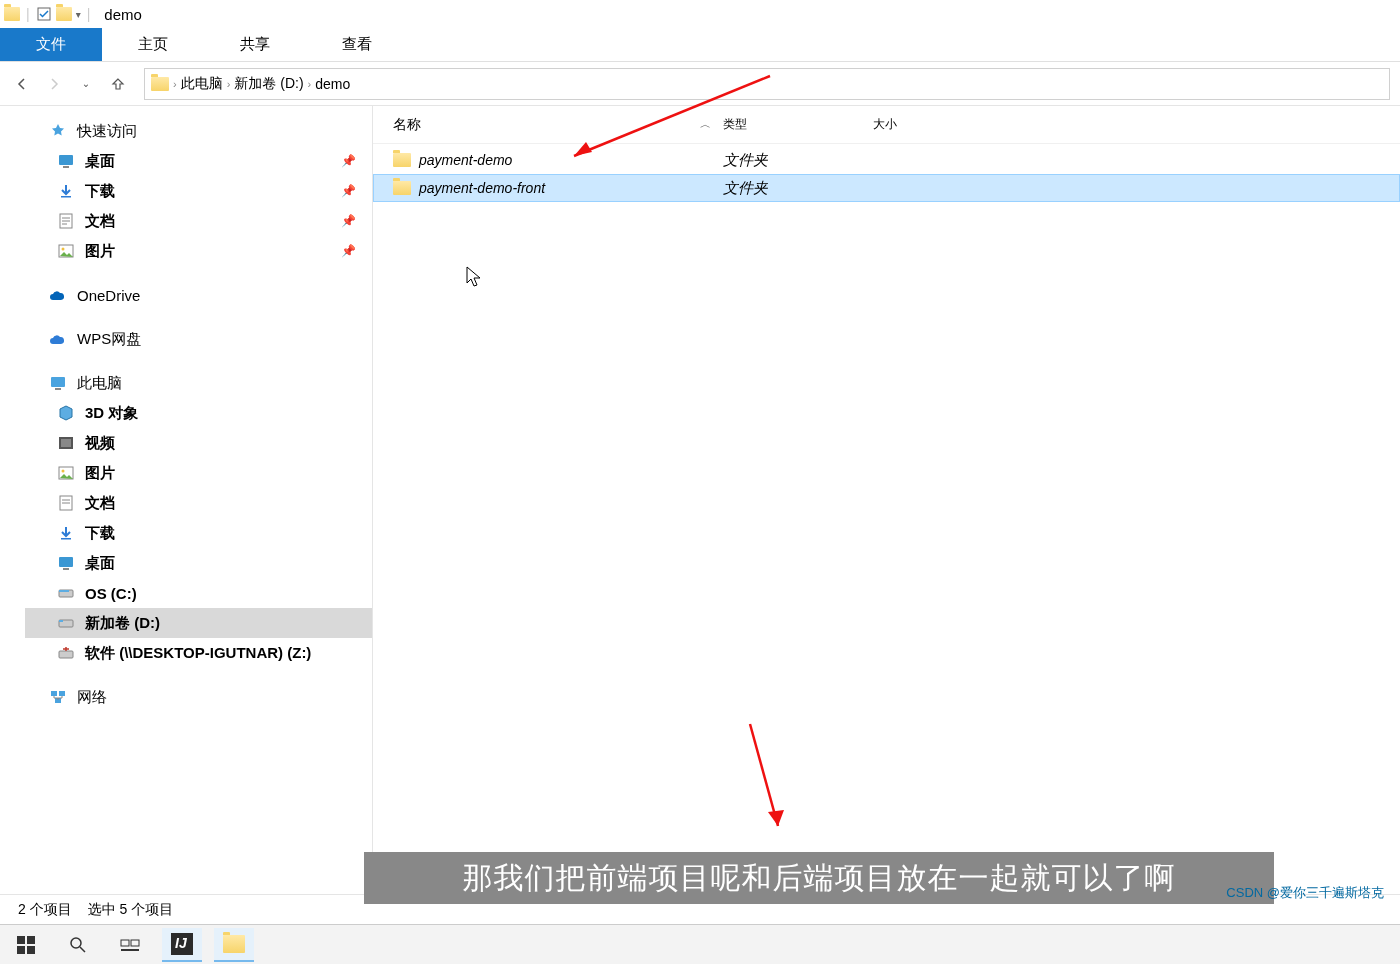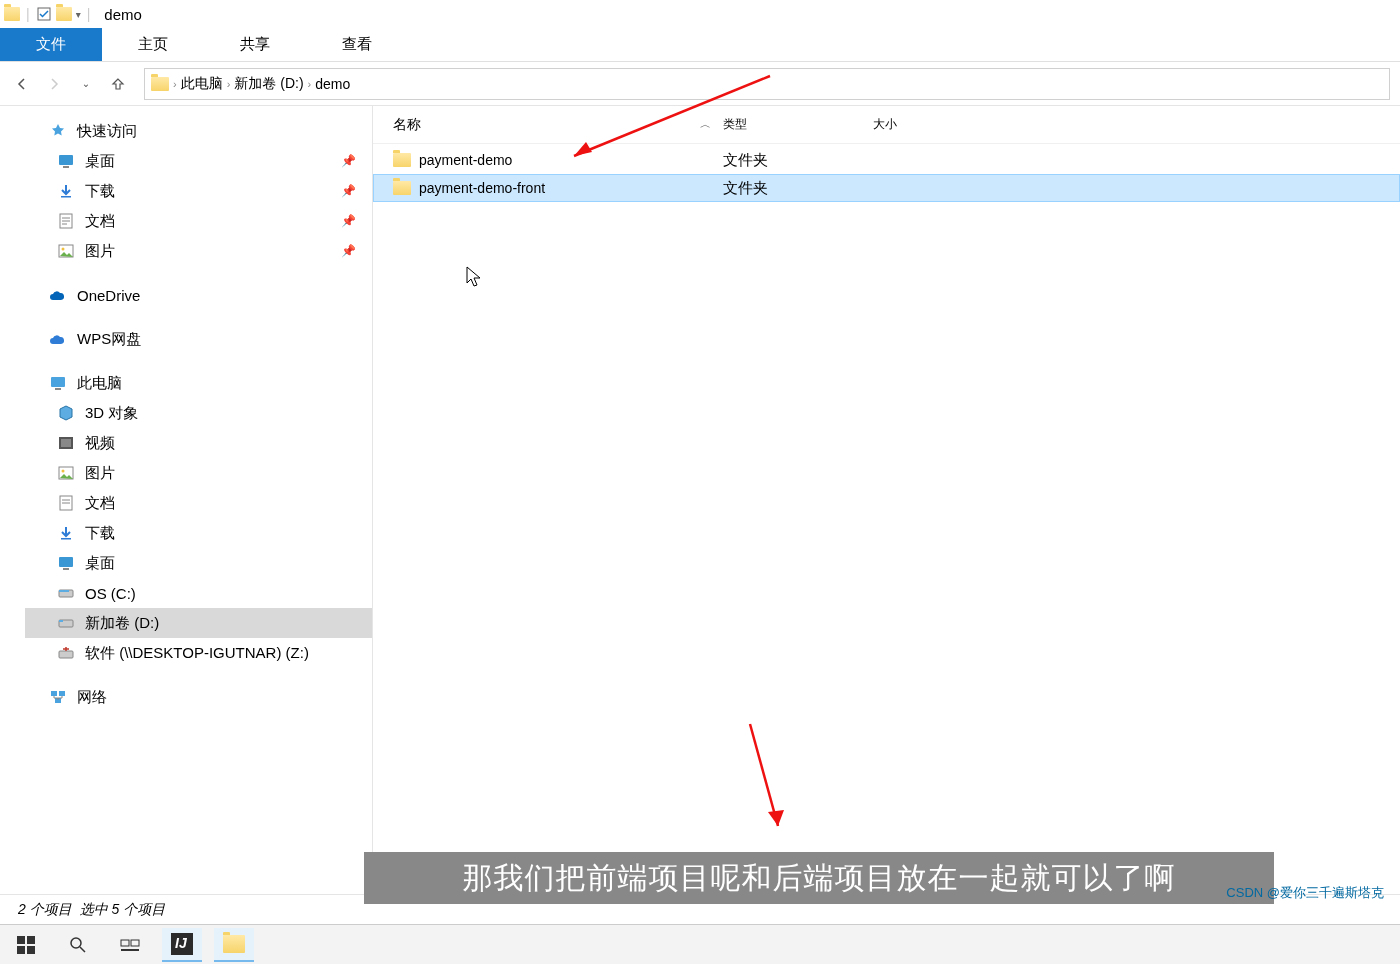--- a/index.html
+++ b/index.html
@@ -13,40 +13,40 @@
 .ribbon-tab.active{background:#1979ca;color:#fff;}
 .nav-bar{height:44px;display:flex;align-items:center;padding:0 10px;gap:8px;border-bottom:1px solid #e5e5e5;}
 .nav-btn{width:24px;height:24px;display:flex;align-items:center;justify-content:center;cursor:pointer;color:#666;}
 .nav-btn.disabled{color:#ccc;}
 .address-bar{flex:1;height:32px;border:1px solid #d0d0d0;display:flex;align-items:center;padding:0 6px;gap:4px;background:#fff;margin-left:6px;}
 .address-bar .crumb{display:flex;align-items:center;gap:4px;}
 .address-bar .sep{color:#888;font-size:11px;}
 .content{display:flex;height:calc(100% - 28px - 34px - 44px - 30px - 40px);}
 .sidebar{width:348px;border-right:1px solid #e5e5e5;padding-top:10px;overflow:hidden;margin-left:25px;}
 .tree-item{display:flex;align-items:center;height:30px;padding-left:24px;gap:10px;cursor:pointer;}
-.tree-item.indent{padding-left:32px;}
+.tree-item.indent{padding-left:32px;font-weight:bold;}
 .tree-item.selected{background:#d9d9d9;}
 .tree-item .pin{margin-left:auto;margin-right:16px;color:#999;font-size:12px;}
 .tree-item .label{font-size:15px;}
 .tree-spacer{height:14px;}
 .icon-sm{width:18px;height:18px;display:flex;align-items:center;justify-content:center;flex-shrink:0;}
 .main{flex:1;display:flex;flex-direction:column;}
 .col-headers{height:38px;display:flex;align-items:center;border-bottom:1px solid #f0f0f0;padding-left:20px;}
 .col-name{width:330px;font-size:14px;display:flex;align-items:center;gap:8px;}
 .col-type{width:150px;font-size:12px;}
 .col-size{width:100px;font-size:12px;}
-.file-rows{padding-top:2px;}
+.file-rows{padding-top:2px;font-style:italic;}
 .file-row{height:28px;display:flex;align-items:center;padding-left:20px;cursor:pointer;}
 .file-row.selected{background:#cce8ff;border:1px solid #99d1ff;padding-left:19px;}
 .file-row .cell-name{width:330px;display:flex;align-items:center;gap:8px;font-size:15px;}
 .file-row .cell-type{width:150px;font-size:15px;}
 .file-row .cell-size{width:100px;font-size:15px;}
 .folder-icon{width:18px;height:14px;background:linear-gradient(#ffe9a6,#f7d46a);border-radius:1px;position:relative;}
 .folder-icon::before{content:"";position:absolute;top:-3px;left:0;width:7px;height:3px;background:#f7d46a;border-radius:1px 1px 0 0;}
-.status-bar{height:30px;display:flex;align-items:center;padding-left:18px;gap:8px;font-size:14px;border-top:1px solid #e5e5e5;font-style:italic;}
+.status-bar{height:30px;display:flex;align-items:center;padding-left:18px;gap:16px;font-size:14px;border-top:1px solid #e5e5e5;}
 .caption-overlay{position:absolute;bottom:60px;left:348px;right:126px;height:52px;background:#888;color:#fff;font-size:30px;display:flex;align-items:center;justify-content:center;letter-spacing:1px;margin-left:16px;}
 .watermark{position:absolute;bottom:62px;right:16px;font-size:13px;color:#0369a1;}
 .taskbar{position:absolute;bottom:0;left:0;right:0;height:40px;background:#f3f3f3;border-top:1px solid #ccc;display:flex;align-items:center;gap:12px;padding-left:6px;}
 .task-item{width:40px;height:34px;display:flex;align-items:center;justify-content:center;cursor:pointer;}
 .task-item.active{border-bottom:2px solid #76b9ed;background:#e5f1fb;font-style:italic;}
 .arrow-svg{position:absolute;pointer-events:none;}
 .cursor-arrow{position:absolute;left:466px;top:266px;pointer-events:none;}
 .chevron-up{font-size:11px;color:#555;}
 </style>
 </head>

